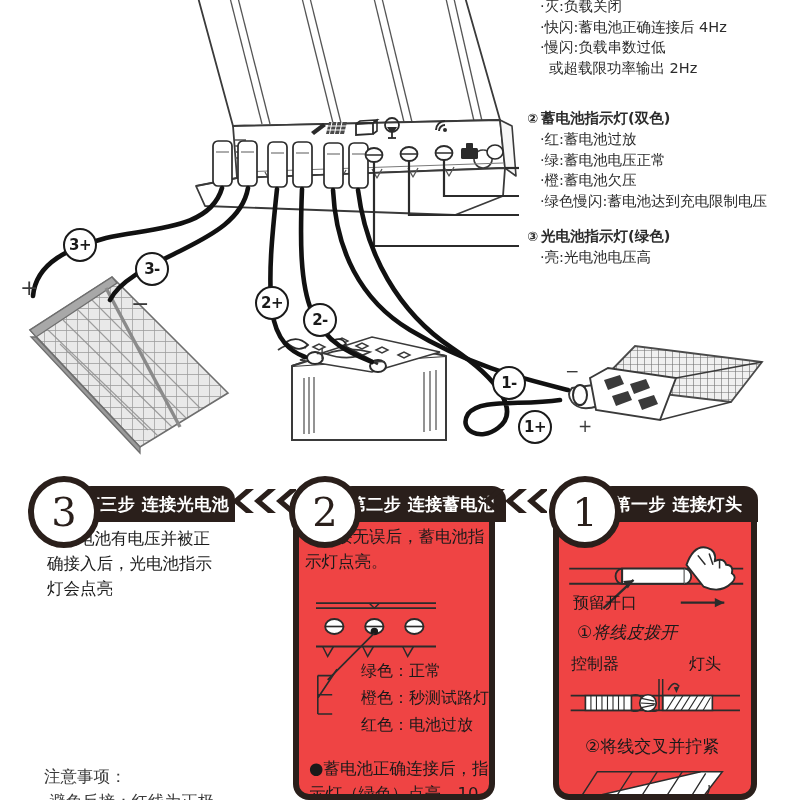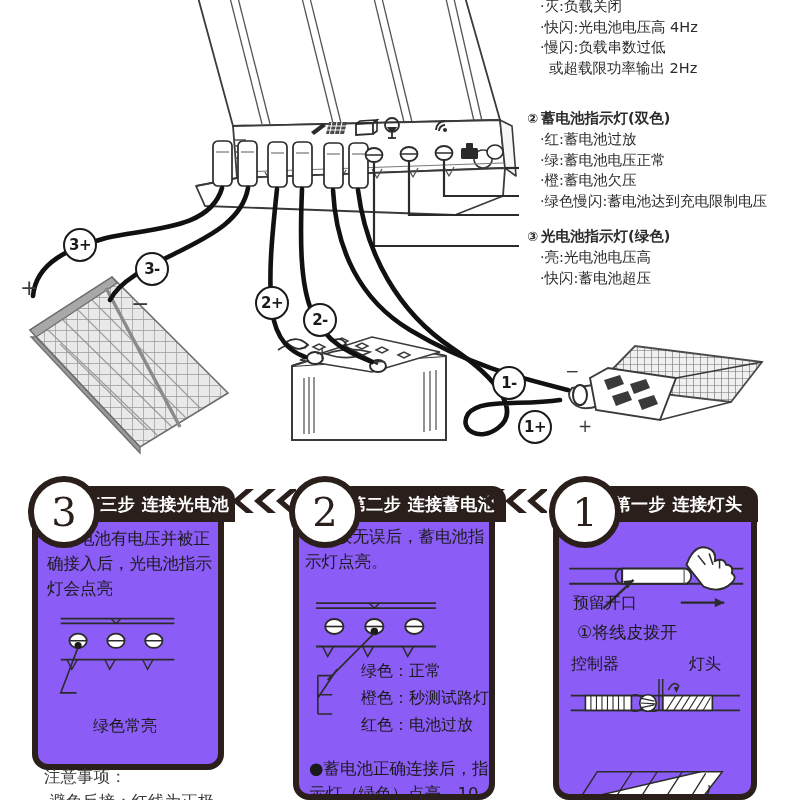--- a/index.html
+++ b/index.html
@@ -78,21 +78,21 @@
     line-height: 1;
   }
   .pol.small { font-size: 17px; }
 
   
   .step-card {
     position: absolute;
     box-sizing: border-box;
     border: 6px solid #2a1f1b;
     border-radius: 16px;
-    background: #8b5cf6;
+    background: #ef4444;
   }
   .step-header {
     position: absolute;
     box-sizing: border-box;
     background: #2a1f1b;
     border-radius: 14px 14px 0 0;
     color: #ffffff;
     display: flex;
     align-items: center;
     justify-content: center;
@@ -328,75 +328,57 @@
 
       <path d="M333 190 C 336 250, 360 300, 410 330 C 470 366, 520 378, 568 390"></path>
 
       <path d="M358 190 C 366 254, 398 312, 452 348 C 500 380, 520 412, 498 428 C 480 442, 458 430, 468 414 C 480 398, 520 406, 560 400"></path>
     </g>
   </svg>
 
   <div class="legend">
     <div class="legend-block">
       <div class="legend-line">·灭:负载关闭</div>
-      <div class="legend-line">·快闪:光电池电压高 4Hz</div>
+      <div class="legend-line">·快闪:蓄电池正确连接后 4Hz</div>
       <div class="legend-line">·慢闪:负载串数过低</div>
       <div class="legend-line indent2">或超载限功率输出 2Hz</div>
     </div>
 
     <div class="legend-block" style="margin-top:30px;">
       <div class="legend-head">
         <span class="num">②</span><span>蓄电池指示灯(双色)</span>
       </div>
       <div class="legend-line">·红:蓄电池过放</div>
       <div class="legend-line">·绿:蓄电池电压正常</div>
       <div class="legend-line">·橙:蓄电池欠压</div>
       <div class="legend-line">·绿色慢闪:蓄电池达到充电限制电压</div>
     </div>
 
     <div class="legend-block" style="margin-top:15px;">
       <div class="legend-head">
         <span class="num">③</span><span>光电池指示灯(绿色)</span>
       </div>
       <div class="legend-line">·亮:光电池电压高</div>
-      <div class="legend-line">·快闪:蓄电池超压</div>
     </div>
   </div>
 
   <div class="wire-tag" style="left:63px;  top:228px;">3+</div>
   <div class="wire-tag" style="left:135px; top:252px;">3-</div>
   <div class="wire-tag" style="left:255px; top:286px;">2+</div>
   <div class="wire-tag" style="left:303px; top:303px;">2-</div>
   <div class="wire-tag" style="left:492px; top:366px;">1-</div>
   <div class="wire-tag" style="left:518px; top:410px;">1+</div>
 
   <div class="pol" style="left:20px;  top:277px;">+</div>
   <div class="pol" style="left:131px; top:293px;">−</div>
   <div class="pol small" style="left:315px; top:345px;">+</div>
   <div class="pol small" style="left:372px; top:353px;">−</div>
   <div class="pol small" style="left:565px; top:363px;">−</div>
   <div class="pol small" style="left:578px; top:418px;">+</div>
 
-  <div class="step-card clip-bottom" style="left:32px; top:491px; width:192px; height:279px;">
-    <svg viewBox="0 0 180 120" style="position:absolute; left:18px; top:110px; width:142px; height:96px;">
-      <path d="M6 14 H150 M6 20 H150" stroke="#2b2b2b" stroke-width="2.2" fill="none"></path>
-      <path d="M70 14 l6 6 l6 -6" stroke="#2b2b2b" stroke-width="1.8" fill="none"></path>
-      <ellipse cx="28" cy="42" rx="11" ry="9" fill="#ffffff" stroke="#2b2b2b" stroke-width="2.2"></ellipse>
-      <path d="M17 42 h22" stroke="#2b2b2b" stroke-width="2"></path>
-      <circle cx="28" cy="48" r="4.5" fill="#1a1a1a"></circle>
-      <ellipse cx="76" cy="42" rx="11" ry="9" fill="#ffffff" stroke="#2b2b2b" stroke-width="2.2"></ellipse>
-      <path d="M65 42 h22" stroke="#2b2b2b" stroke-width="2"></path>
-      <ellipse cx="124" cy="42" rx="11" ry="9" fill="#ffffff" stroke="#2b2b2b" stroke-width="2.2"></ellipse>
-      <path d="M113 42 h22" stroke="#2b2b2b" stroke-width="2"></path>
-      <path d="M6 66 H150" stroke="#2b2b2b" stroke-width="2.2" fill="none"></path>
-      <path d="M14 66 l6 12 l7 -12 M62 66 l6 12 l7 -12 M110 66 l6 12 l7 -12" stroke="#2b2b2b" stroke-width="1.8" fill="none"></path>
-      <path d="M28 50 L6 108 H26" stroke="#2b2b2b" stroke-width="2" fill="none"></path>
-    </svg>
-    <div class="sub-label" style="left:55px; top:218px;">绿色常亮</div>
-  </div>
   <div class="step-header" style="left:77px; top:486px; width:158px; height:36px;">第三步 连接光电池</div>
   <div class="step-badge" style="left:28px; top:476px;">3</div>
   <div class="step-body" style="left:47px; top:526px; width:168px;">
     <p class="bullet-para">●光电池有电压并被正确接入后，光电池指示灯会点亮</p>
   </div>
 
   <div class="chevrons" style="left:228px; top:487px;">
     <svg width="68" height="28" viewBox="0 0 68 28">
       <path d="M18 2 L4 14 L18 26 L26 26 L12 14 L26 2 Z" fill="#2a1f1b"></path>
       <path d="M40 2 L26 14 L40 26 L48 26 L34 14 L48 2 Z" fill="#2a1f1b"></path>
@@ -454,21 +436,21 @@
 
       <path d="M128 40 q8 -22 22 -18 q10 3 8 14 q10 -4 12 4 q8 0 6 9 q6 4 0 10 q-12 12 -30 4 z" fill="#ffffff" stroke="#2b2b2b" stroke-width="2"></path>
       <path d="M140 30 l8 10 M152 28 l4 12 M163 34 l0 10" stroke="#2b2b2b" stroke-width="1.6" fill="none"></path>
 
       <path d="M40 86 L72 56" stroke="#2b2b2b" stroke-width="2.4" fill="none"></path>
       <path d="M72 56 l-11 1 l5 8 z" fill="#2b2b2b"></path>
       <path d="M122 80 H168" stroke="#2b2b2b" stroke-width="2.4" fill="none"></path>
       <path d="M168 80 l-10 -5 l0 10 z" fill="#2b2b2b"></path>
     </svg>
     <div class="sub-label" style="left:14px; top:95px;">预留开口</div>
-    <div class="sub-label" style="left:18px; top:124px; font-size:17px;">①将线皮拨开</div>
+    <div class="sub-label" style="left:18px; top:124px; font-size:17px;font-style:italic;">①将线皮拨开</div>
 
     <div class="sub-label" style="left:12px; top:156px;">控制器</div>
     <div class="sub-label" style="left:130px; top:156px;">灯头</div>
     <svg viewBox="0 0 200 60" style="position:absolute; left:8px; top:178px; width:184px; height:56px;">
       <path d="M4 22 H188 M4 38 H188" stroke="#2b2b2b" stroke-width="1.8" fill="none"></path>
       <rect x="20" y="22" width="50" height="16" fill="#ffffff" stroke="#2b2b2b" stroke-width="1.8"></rect>
       <g stroke="#2b2b2b" stroke-width="1.2">
         <path d="M26 22 V38 M32 22 V38 M38 22 V38 M44 22 V38 M50 22 V38 M56 22 V38 M62 22 V38"></path>
       </g>
       <path d="M70 22 q10 -4 14 8 q4 12 14 8 M70 38 q10 4 14 -8" stroke="#2b2b2b" stroke-width="1.8" fill="none"></path>
@@ -477,20 +459,21 @@
           <path d="M81 25 l14 3 M80 30 l16 1 M81 35 l14 -3"></path>
         </g>
       <rect x="104" y="22" width="54" height="16" fill="#ffffff" stroke="#2b2b2b" stroke-width="1.8"></rect>
       <g stroke="#2b2b2b" stroke-width="1.1">
         <path d="M108 38 L118 22 M116 38 L126 22 M124 38 L134 22 M132 38 L142 22 M140 38 L150 22 M148 38 L156 24"></path>
       </g>
       <path d="M100 4 V38 M104 4 V38" stroke="#2b2b2b" stroke-width="1.6" fill="none"></path>
       <path d="M110 16 q6 -12 12 -4" stroke="#2b2b2b" stroke-width="1.6" fill="none"></path>
       <path d="M122 12 l-6 1 l3 6 z" fill="#2b2b2b"></path>
     </svg>
+    <div class="sub-label" style="left:26px; top:238px; font-size:17px;">②将线交叉并拧紧</div>
 
     <svg viewBox="0 0 200 60" style="position:absolute; left:8px; top:268px; width:184px; height:50px;">
       <path d="M4 42 H150 L176 8 H150 Z" fill="#ffffff" stroke="#2b2b2b" stroke-width="1.8"></path>
       <path d="M4 42 L26 8 H150" stroke="#2b2b2b" stroke-width="1.8" fill="none"></path>
       <g stroke="#2b2b2b" stroke-width="1.6" fill="none">
         <path d="M46 42 L68 8 M76 42 L98 8 M106 42 L128 8 M136 42 L156 10"></path>
       </g>
       <path d="M150 42 q12 -6 10 -18" stroke="#2b2b2b" stroke-width="1.6" fill="none"></path>
     </svg>
 

